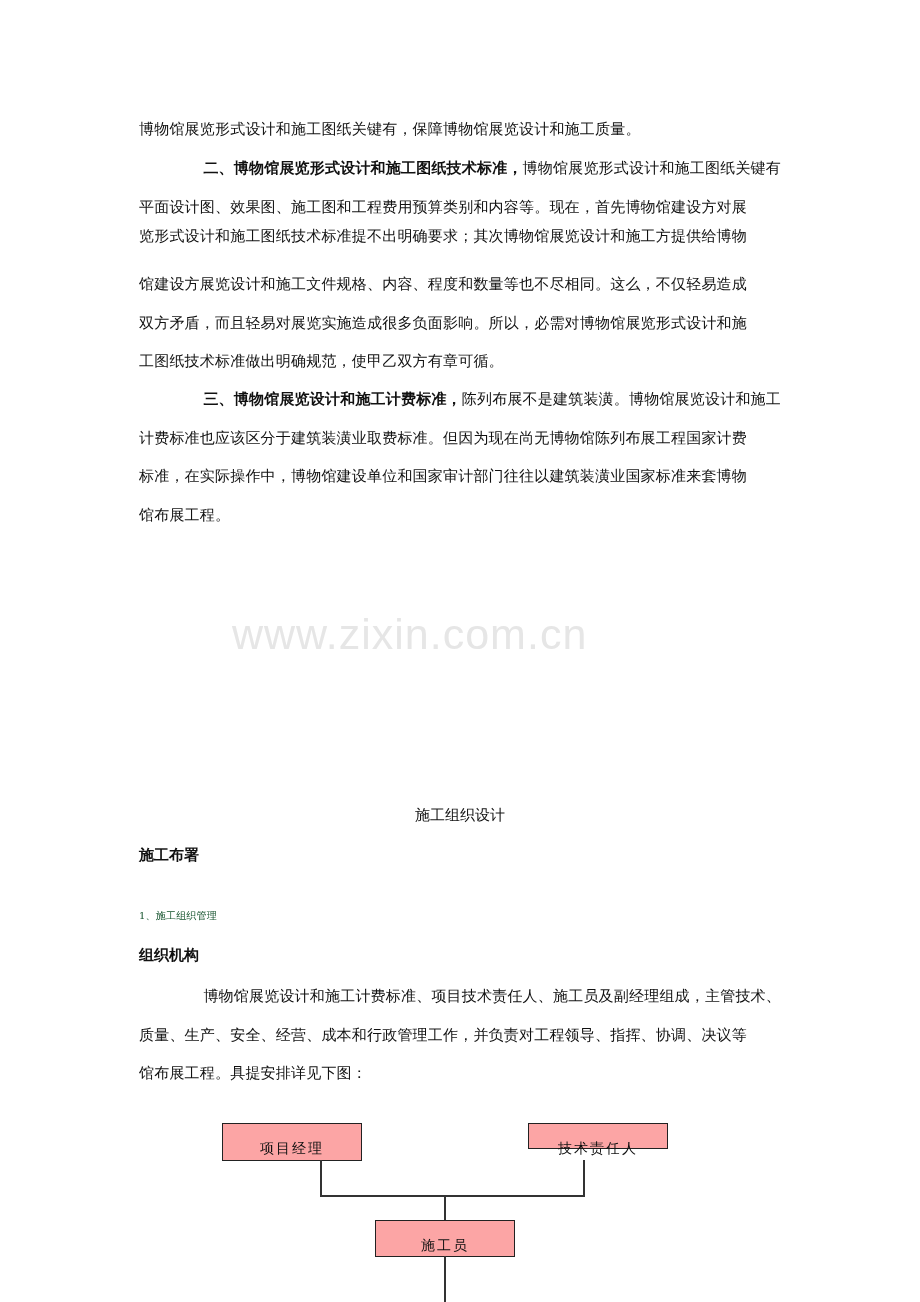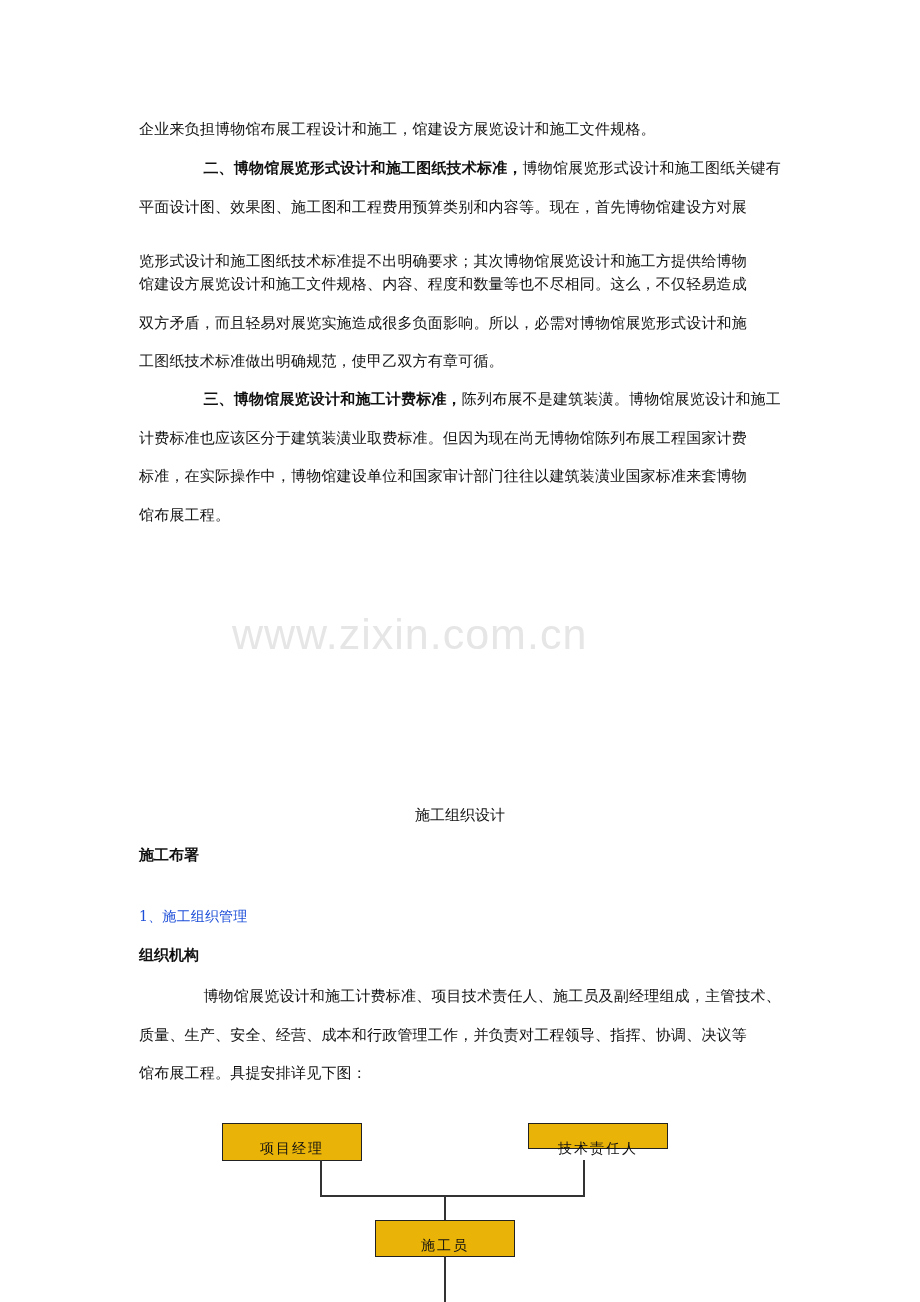--- a/index.html
+++ b/index.html
@@ -6,52 +6,52 @@
   body { width:920px; height:1302px; position:relative; overflow:hidden;
          font-family:"DejaVu Serif","Liberation Serif",serif; color:#111; }
   .line { position:absolute; left:139px; width:642px; font-size:15px; line-height:20px; white-space:nowrap; letter-spacing:0.2px; }
   .indent { left:171px; width:610px;text-align:right; }
   .b { font-weight:bold; font-family:"DejaVu Sans","Liberation Sans",sans-serif; }
   .watermark { position:absolute; left:232px; top:604px; font-family:"Liberation Sans","DejaVu Sans",sans-serif;
                font-size:43px; color:#e6e6e6; letter-spacing:1px; line-height:60px; }
   .title { position:absolute; left:0; width:920px; top:806px; text-align:center; font-size:15px;
            font-family:"DejaVu Sans","Liberation Sans",sans-serif; }
   .h { position:absolute; left:139px; font-size:15px; font-weight:bold; font-family:"DejaVu Sans","Liberation Sans",sans-serif; }
-  .box { position:absolute; border:1px solid #222; background:#eab308; font-size:14px; text-align:center; box-sizing:border-box;
+  .box { position:absolute; border:1px solid #222; background:#fca5a5; font-size:14px; text-align:center; box-sizing:border-box;
          padding-top:16px; letter-spacing:2px; }
   .ln { position:absolute; background:#333; }
 </style>
 </head>
 <body>
 
 <div>
 
-  <div class="line" style="top:119px">企业来负担博物馆布展工程设计和施工，馆建设方展览设计和施工文件规格。</div>
+  <div class="line" style="top:119px">博物馆展览形式设计和施工图纸关键有，保障博物馆展览设计和施工质量。</div>
 
   <div class="line indent" style="top:158px">
     <span class="b">二、博物馆展览形式设计和施工图纸技术标准，</span><span>博物馆展览形式设计和施工图纸关键有</span>
   </div>
   <div class="line" style="top:197px">平面设计图、效果图、施工图和工程费用预算类别和内容等。现在，首先博物馆建设方对展</div>
-  <div class="line" style="top:251px">览形式设计和施工图纸技术标准提不出明确要求；其次博物馆展览设计和施工方提供给博物</div>
+  <div class="line" style="top:226px">览形式设计和施工图纸技术标准提不出明确要求；其次博物馆展览设计和施工方提供给博物</div>
   <div class="line" style="top:274px">馆建设方展览设计和施工文件规格、内容、程度和数量等也不尽相同。这么，不仅轻易造成</div>
   <div class="line" style="top:313px">双方矛盾，而且轻易对展览实施造成很多负面影响。所以，必需对博物馆展览形式设计和施</div>
   <div class="line" style="top:351px">工图纸技术标准做出明确规范，使甲乙双方有章可循。</div>
 
   <div class="line indent" style="top:389px">
     <span class="b">三、博物馆展览设计和施工计费标准，</span><span>陈列布展不是建筑装潢。博物馆展览设计和施工</span>
   </div>
   <div class="line" style="top:428px">计费标准也应该区分于建筑装潢业取费标准。但因为现在尚无博物馆陈列布展工程国家计费</div>
   <div class="line" style="top:466px">标准，在实际操作中，博物馆建设单位和国家审计部门往往以建筑装潢业国家标准来套博物</div>
   <div class="line" style="top:505px">馆布展工程。</div>
 
   <div class="watermark">www.zixin.com.cn</div>
 
   <div class="title">施工组织设计</div>
   <div class="h" style="top:846px">施工布署</div>
-  <div class="line" style="top:906px; font-size:14px; color:#1d4ed8">1、施工组织管理</div>
+  <div class="line" style="top:906px; font-size:10px; color:#14532d">1、施工组织管理</div>
   <div class="h" style="top:946px">组织机构</div>
 
   <div class="line indent" style="top:986px">博物馆展览设计和施工计费标准、项目技术责任人、施工员及副经理组成，主管技术、</div>
   <div class="line" style="top:1025px">质量、生产、安全、经营、成本和行政管理工作，并负责对工程领导、指挥、协调、决议等</div>
   <div class="line" style="top:1063px">馆布展工程。具提安排详见下图：</div>
 
   <div>
     <div class="box" style="left:222px; top:1123px; width:140px; height:38px;">项目经理</div>
     <div class="box" style="left:528px; top:1123px; width:140px; height:26px;">技术责任人</div>
     <div class="ln" style="left:320px; top:1160px; width:2px; height:37px;"></div>

